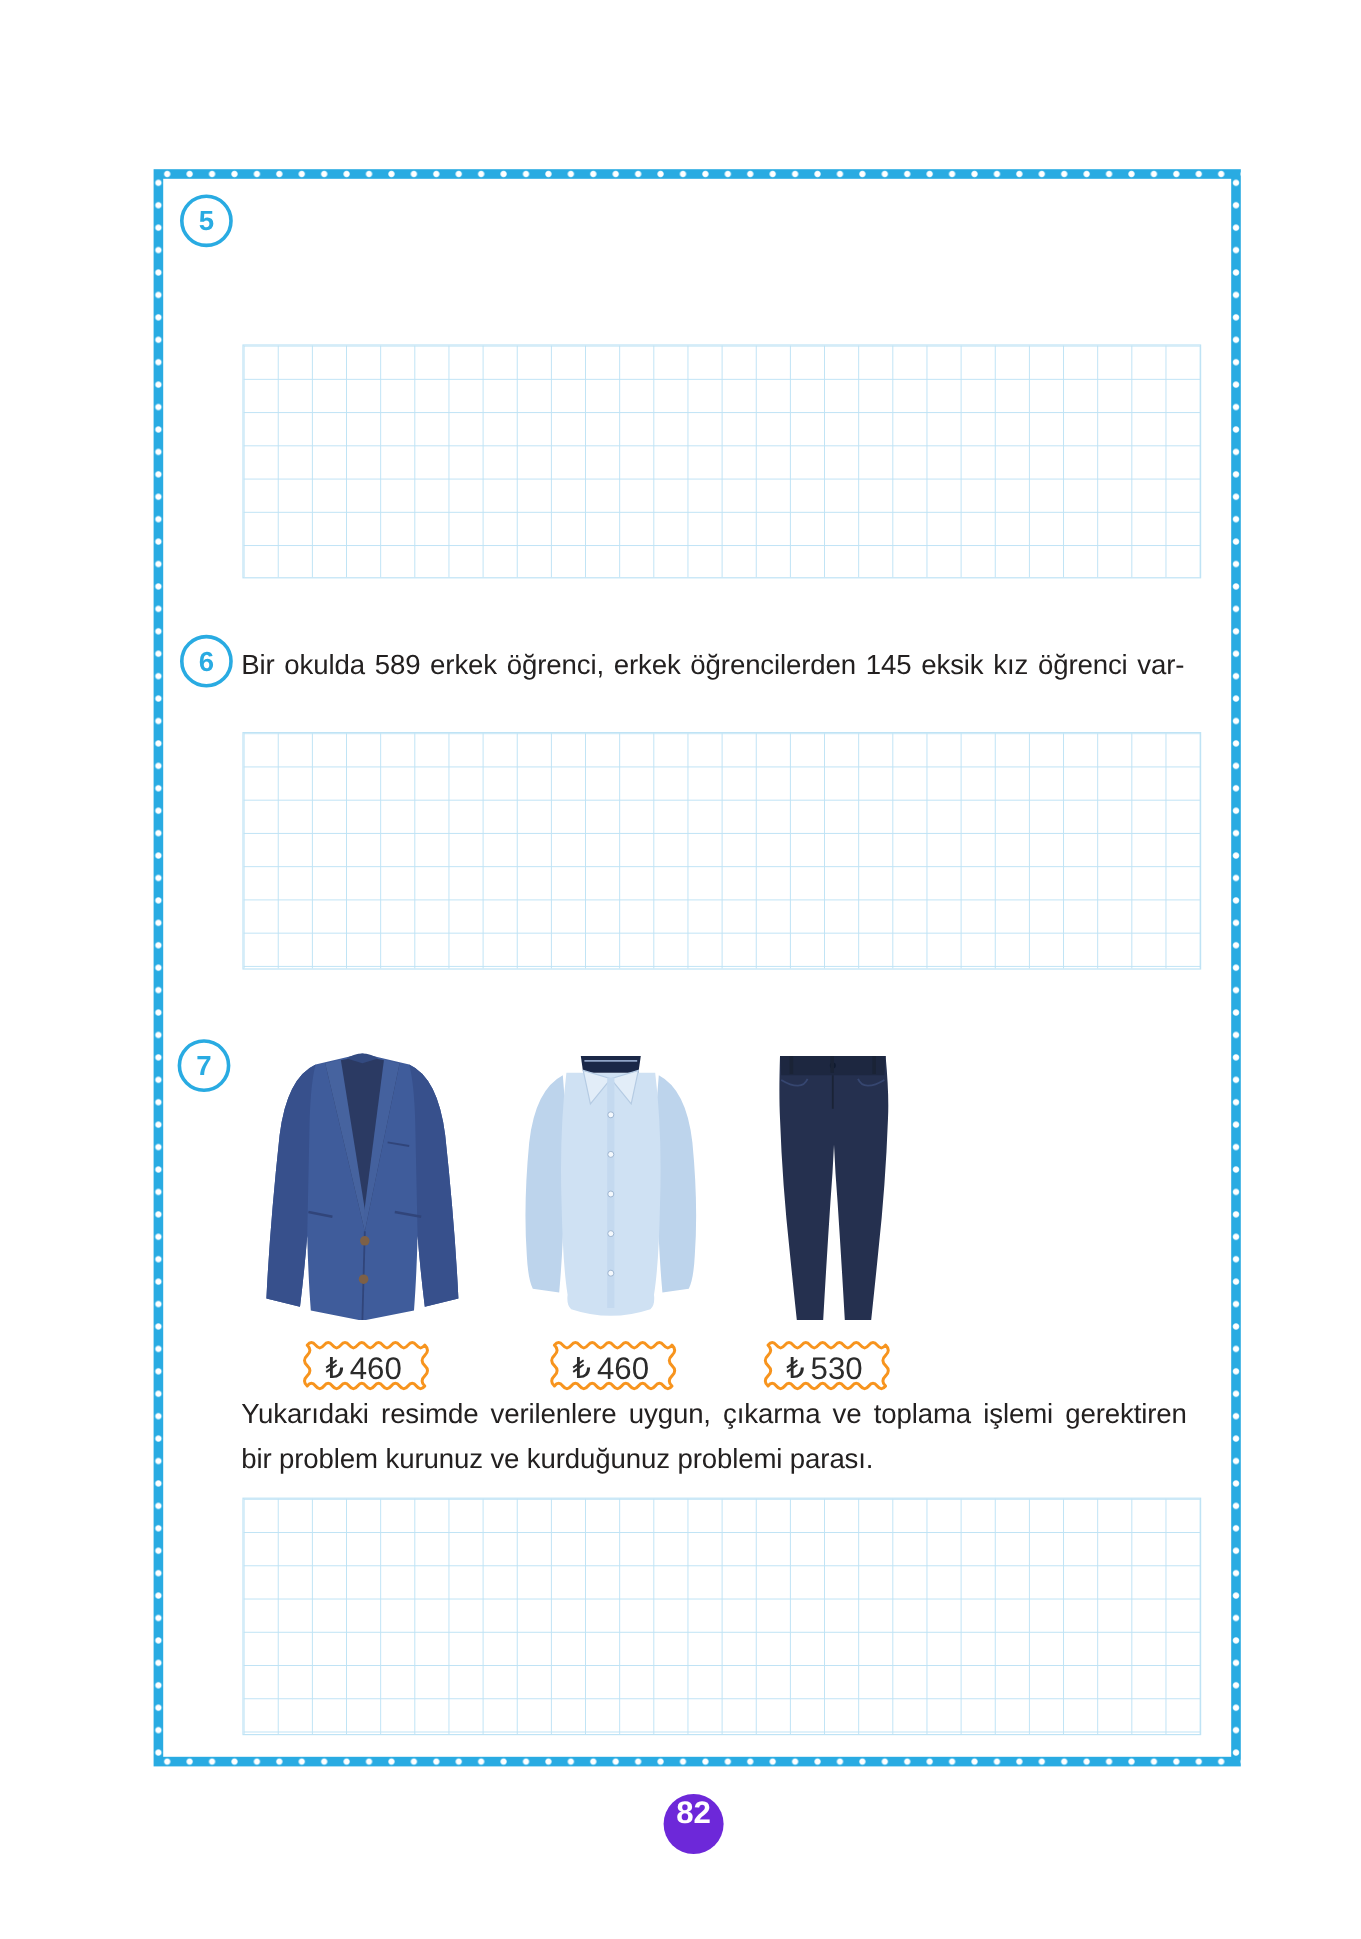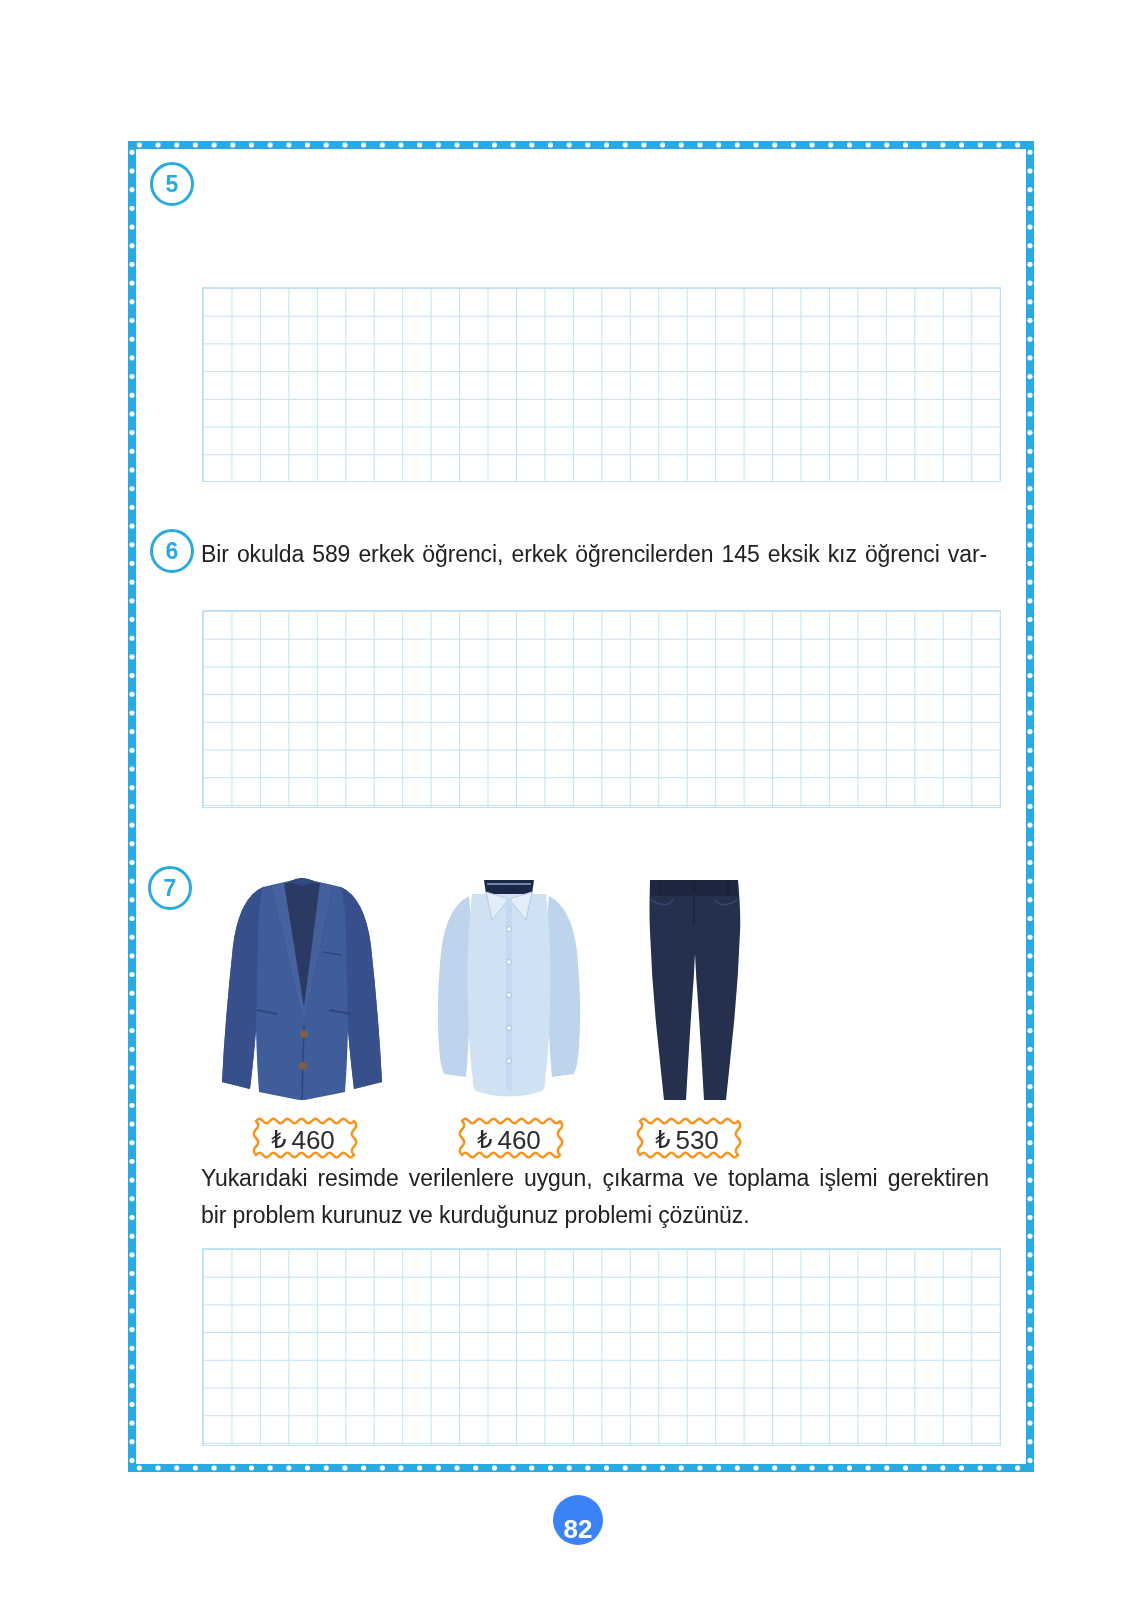--- a/index.html
+++ b/index.html
@@ -66,23 +66,23 @@
     position:absolute;left:0;top:2px;width:100%;height:100%;
     display:flex;align-items:center;justify-content:center;gap:5px;
     font-size:26px;color:#2b2b2b;
   }
   .tag .cur{font-family:"DejaVu Sans","Liberation Sans",sans-serif;font-size:24px;}
 
   
   .pagenum{
     position:absolute;left:553px;top:1495px;
     width:50px;height:50px;border-radius:50%;
-    background:#3b82f6;color:#ffffff;
+    background:#6d28d9;color:#ffffff;
     font-size:26px;font-weight:bold;
-    display:flex;align-items:flex-end;justify-content:center;
+    display:flex;align-items:flex-start;justify-content:center;
   }
 </style>
 </head>
 <body>
 
 <div class="page">
 
   <div class="frame">
     <div class="dots dots-h dots-top"></div>
     <div class="dots dots-h dots-bottom"></div>
@@ -176,21 +176,21 @@
       <path d="M10 7 q3.5 -4.5 7 0 q3.5 4.5 7 0 q3.5 -4.5 7 0 q3.5 4.5 7 0 q3.5 -4.5 7 0 q3.5 4.5 7 0 q3.5 -4.5 7 0 q3.5 4.5 7 0 q3.5 -4.5 7 0 q3.5 4.5 7 0 q3.5 -4.5 7 0 q3.5 4.5 7 0 q3.5 -4.5 7 0 q3.5 4.5 7 0 q4.5 4.25 0 8.5 q-4.5 4.25 0 8.5 q4.5 4.25 0 8.5 q-4.5 4.25 0 8.5 q-3.5 4.5 -7 0 q-3.5 -4.5 -7 0 q-3.5 4.5 -7 0 q-3.5 -4.5 -7 0 q-3.5 4.5 -7 0 q-3.5 -4.5 -7 0 q-3.5 4.5 -7 0 q-3.5 -4.5 -7 0 q-3.5 4.5 -7 0 q-3.5 -4.5 -7 0 q-3.5 4.5 -7 0 q-3.5 -4.5 -7 0 q-3.5 4.5 -7 0 q-3.5 -4.5 -7 0 q-4.5 -4.25 0 -8.5 q4.5 -4.25 0 -8.5 q-4.5 -4.25 0 -8.5 q4.5 -4.25 0 -8.5 Z" fill="#ffffff" stroke="#f7941e" stroke-width="2.5" stroke-linejoin="round"></path>
     </svg>
     <div class="label">
       <span class="cur">₺</span>
         <span>530</span>
     </div>
   </div>
 
   <div class="ptext" style="left:201px;top:1160px;width:788px;">
     <div class="jline">Yukarıdaki resimde verilenlere uygun, çıkarma ve toplama işlemi gerektiren</div>
-    <div class="lastline">bir problem kurunuz ve kurduğunuz problemi çözünüz.</div>
+    <div class="lastline">bir problem kurunuz ve kurduğunuz problemi parası.</div>
   </div>
   <div class="grid" style="top:1248px;height:196px;"></div>
 
   <div class="pagenum">
     <span>82</span>
   </div>
 
 </div>
 
 </body></html>

